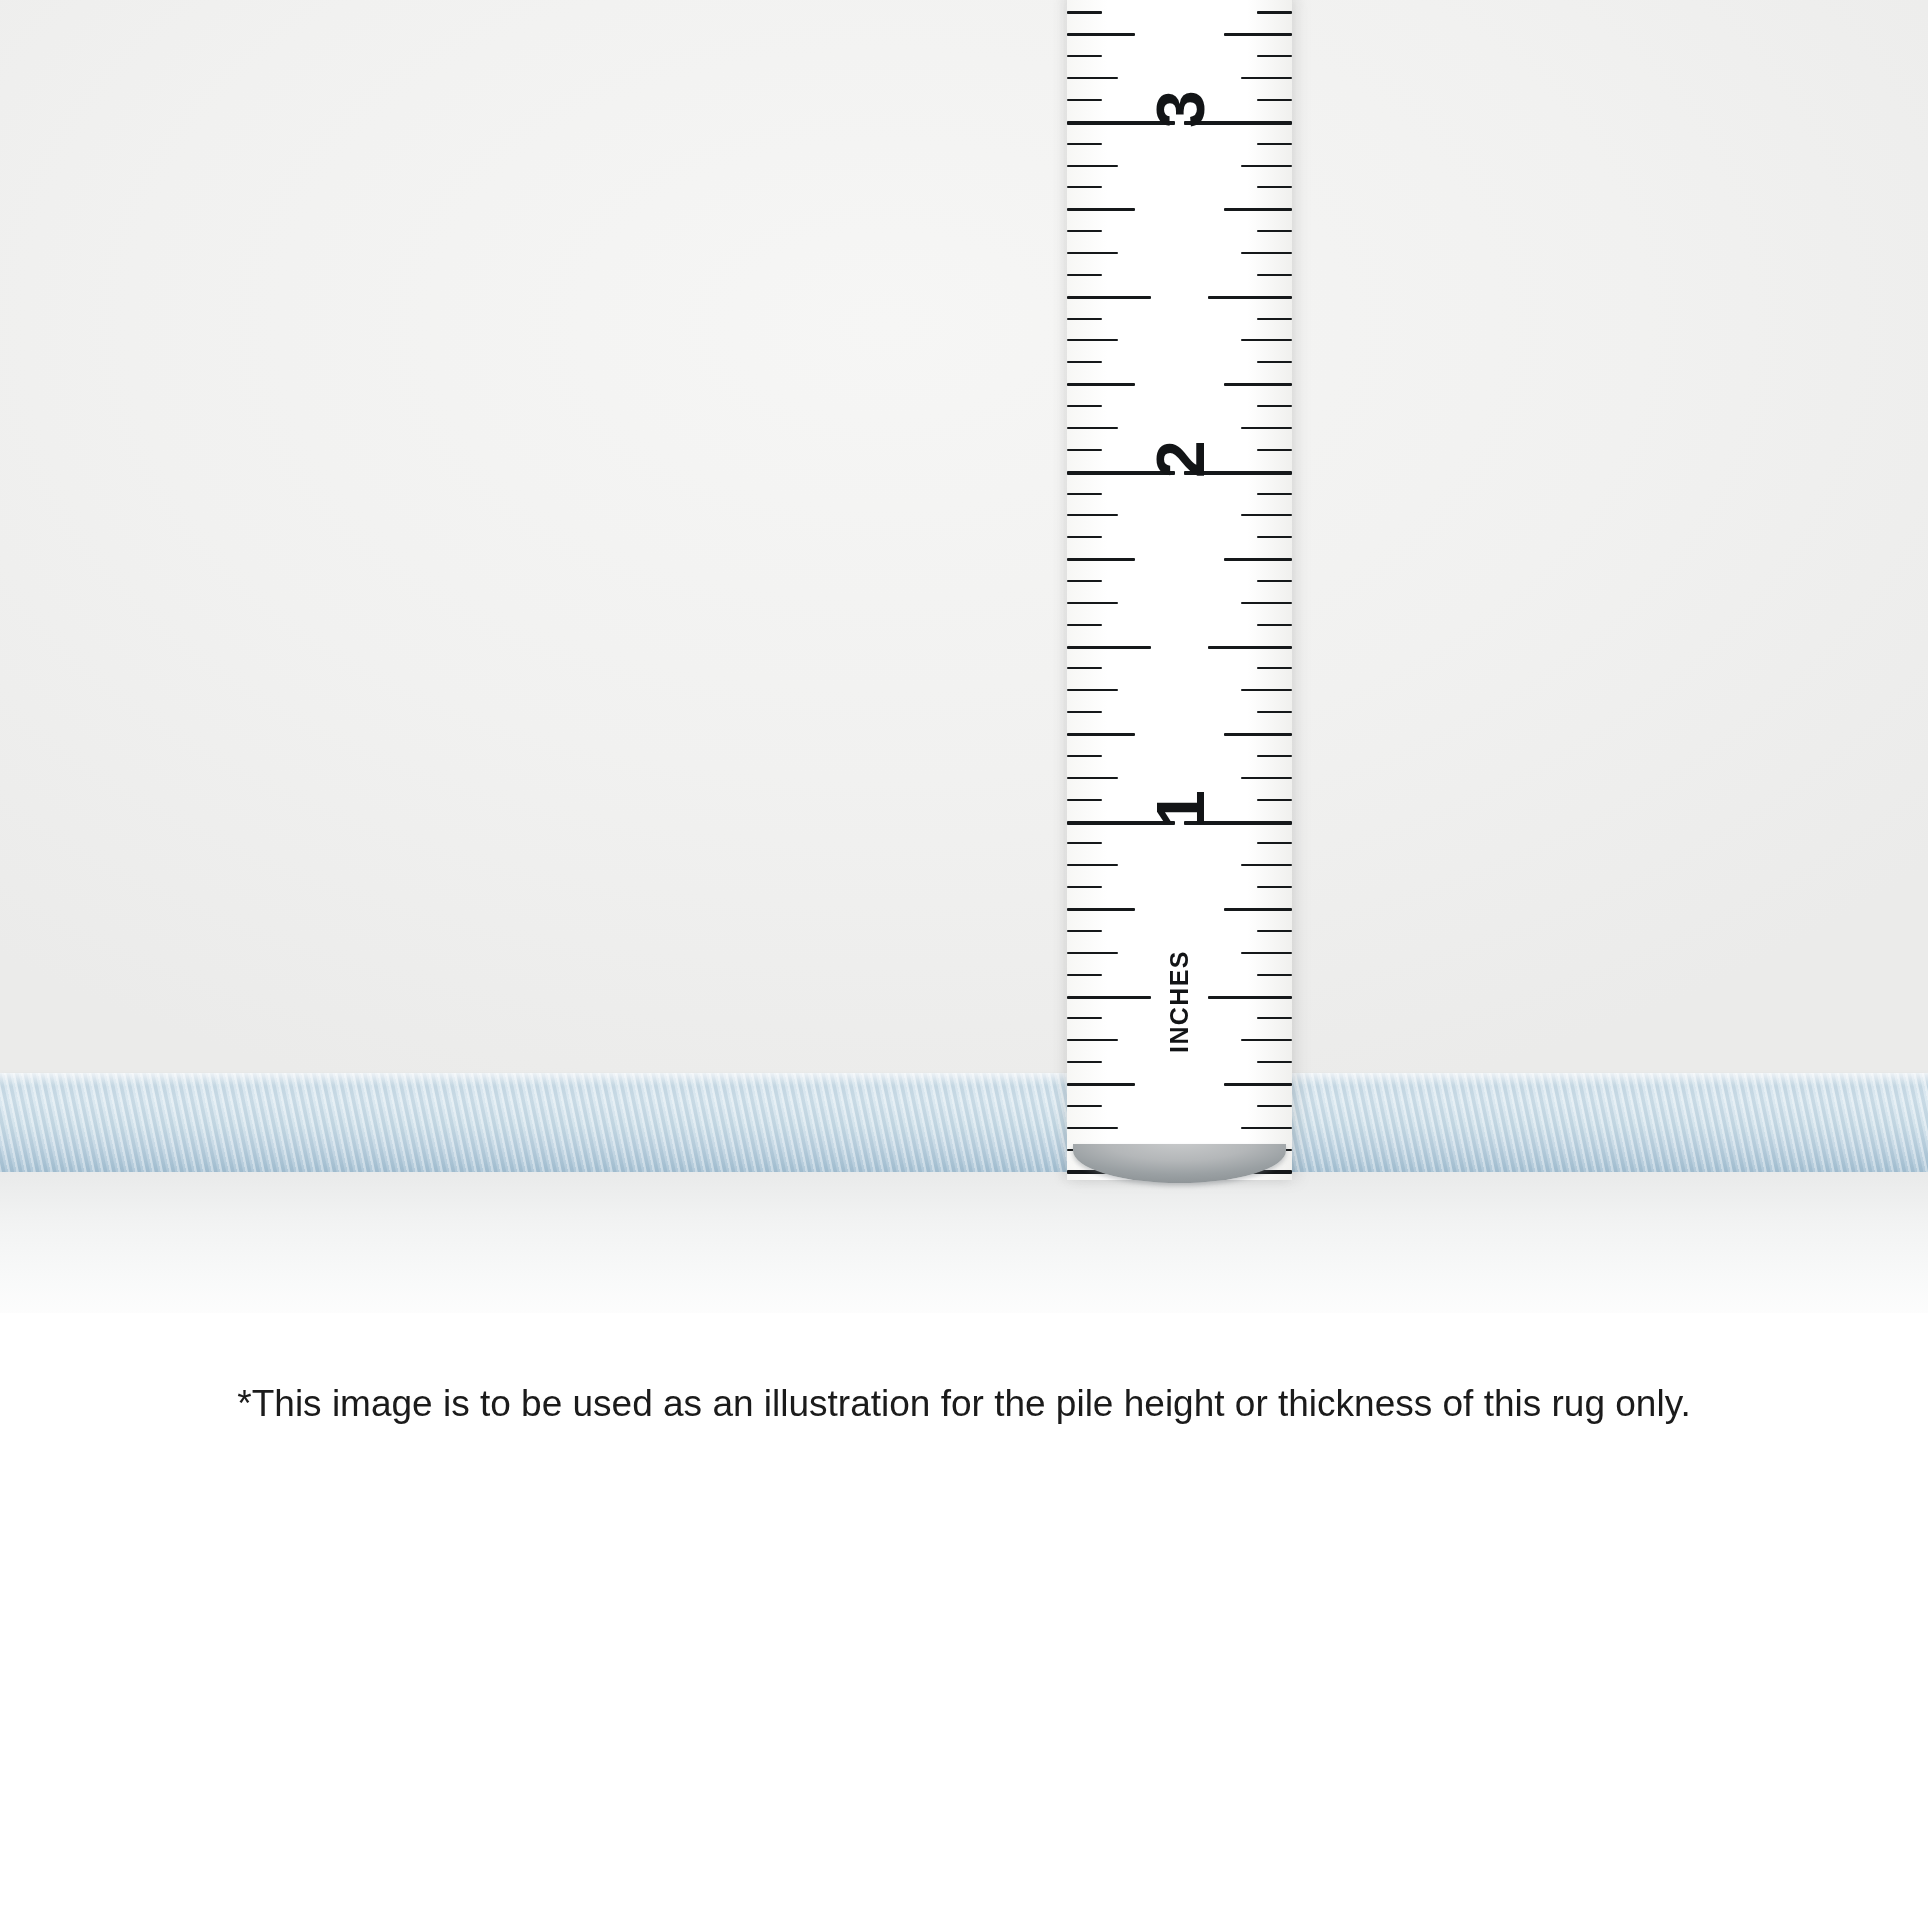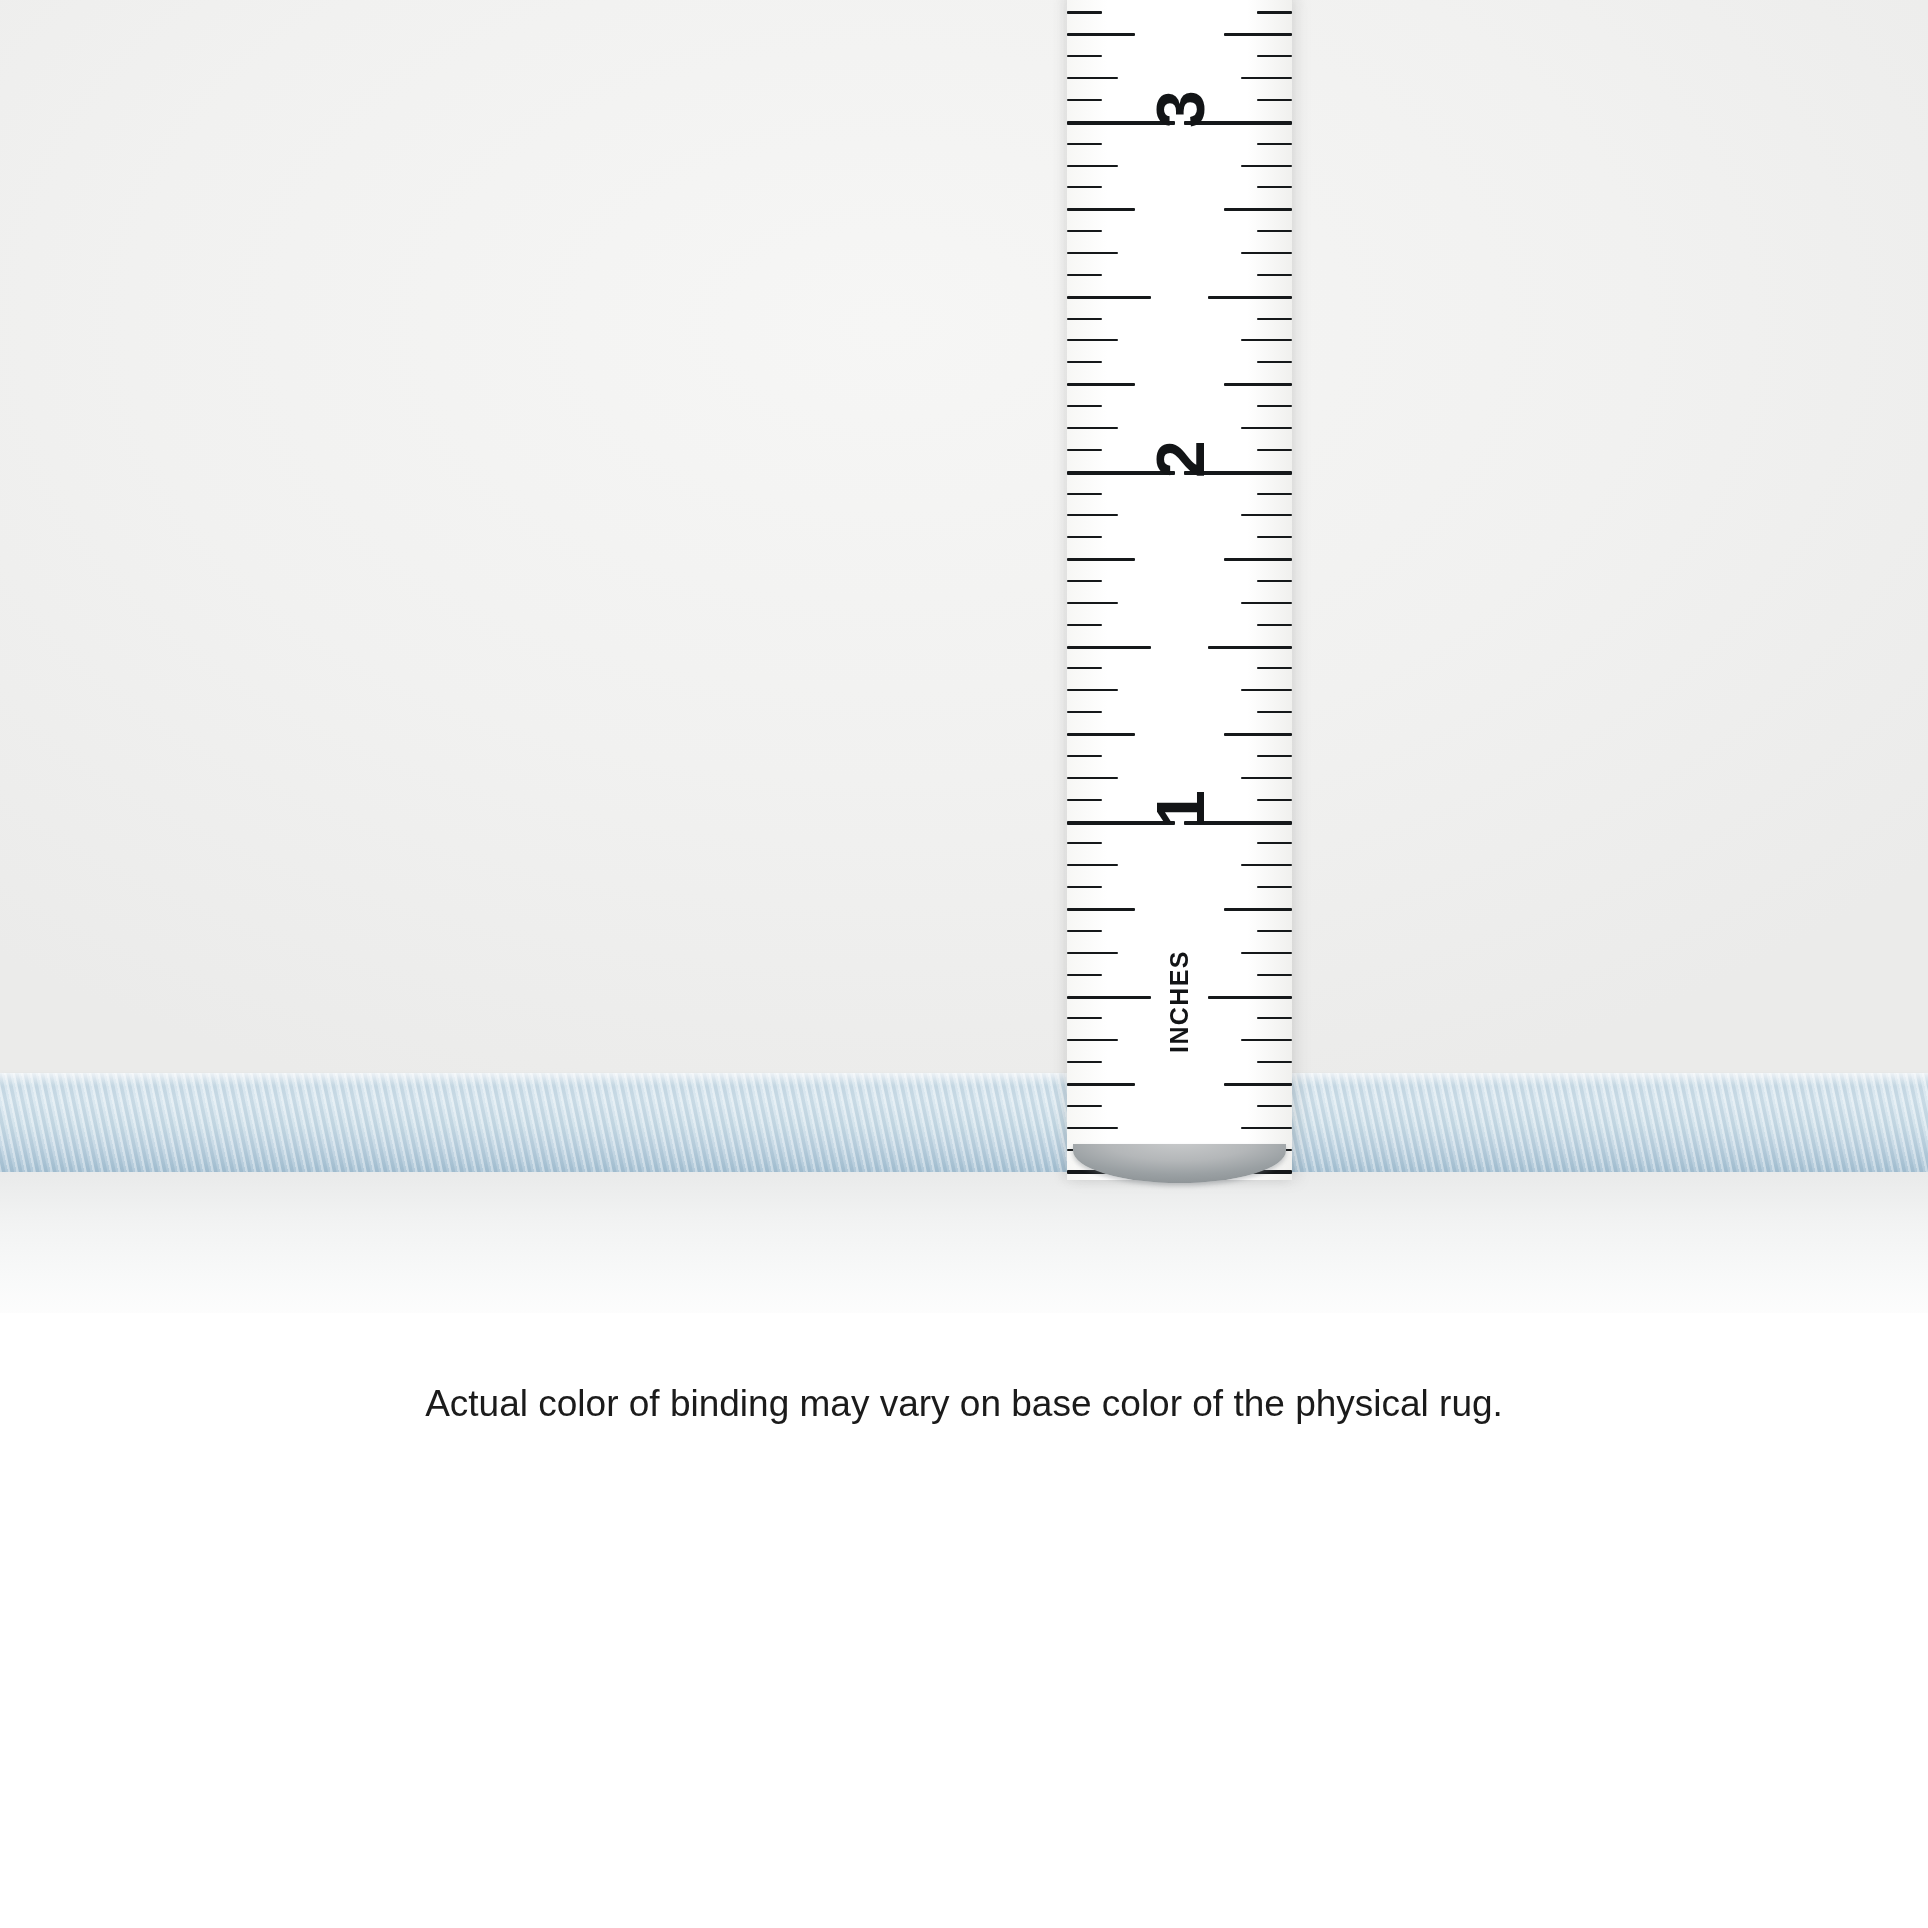--- a/index.html
+++ b/index.html
@@ -301,17 +301,17 @@
           <div class="num" style="left: 76px; top: 430px; width: 73px; text-align: center;">2</div>
           <div class="num" style="left: 76px; top: 80px; width: 73px; text-align: center;">3</div>
           <div class="unit-label" style="left: 48px; top: 994px; width: 129px; text-align: center;">INCHES</div>
         </div>
     </div>
     <div class="ruler-tip"></div>
 
   </div>
 
   <div class="caption">
-    <span class="caption-line">Actual color of binding may vary on base color of the physical rug.</span>
+    <span class="caption-line">*This image is to be used as an illustration for the pile height or thickness of this rug only.</span>
   </div>
 
 </div>
 
 
 </body></html>

